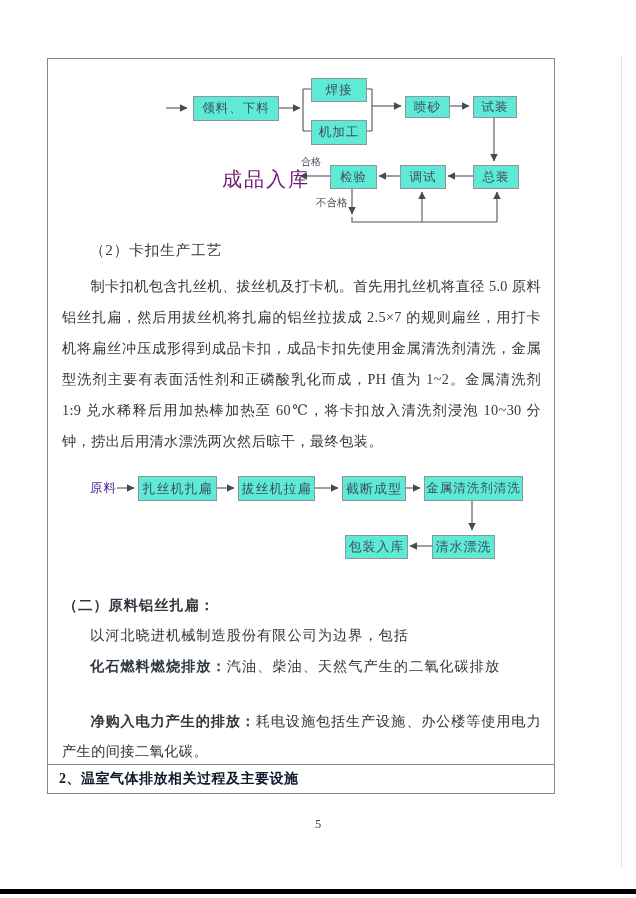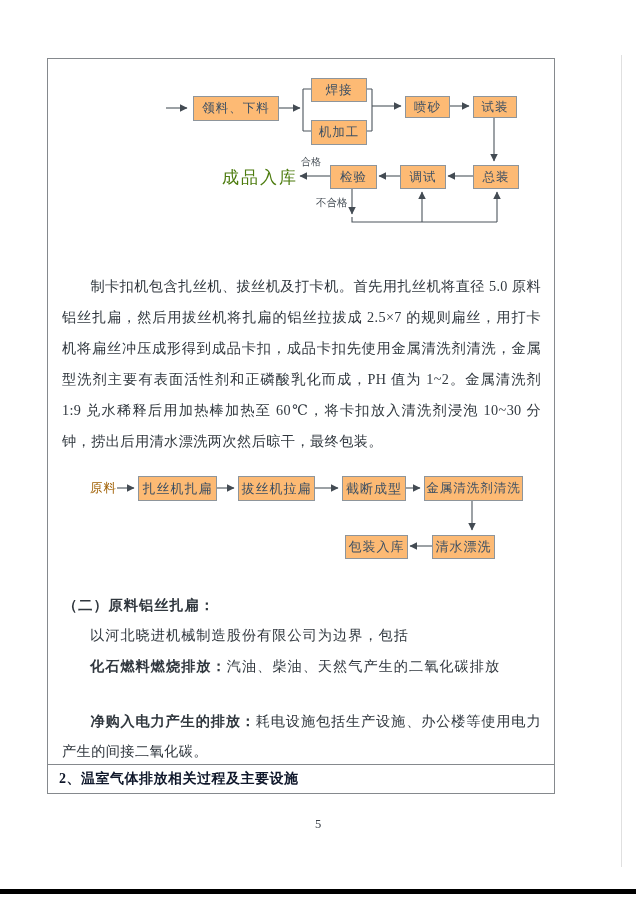--- a/index.html
+++ b/index.html
@@ -4,26 +4,26 @@
 <style>
   html,body{margin:0;padding:0;background:#fff;}
   .page{position:relative;width:636px;height:898px;background:#ffffff;overflow:hidden;
         font-family:"Liberation Serif","DejaVu Serif",serif;color:#30373e;}
   .frame{position:absolute;left:47px;top:58px;width:506px;height:734px;
          border:1px solid #85898d;}
   .divider{position:absolute;left:47px;top:764px;width:507px;border-top:1px solid #85898d;}
   .paper-edge{position:absolute;left:621px;top:55px;width:1px;height:812px;background:#e0e0e0;}
   .bottom-bar{position:absolute;left:0;top:889px;width:636px;height:5px;background:#000;}
   svg.lines{position:absolute;left:0;top:0;pointer-events:none;}
-  .fbox{position:absolute;border:1px solid #8e959b;background:#fdba74;color:#3c4f63;
+  .fbox{position:absolute;border:1px solid #8e959b;background:#5eead4;color:#3c4f63;
         display:flex;align-items:center;justify-content:center;
         font-size:12.5px;letter-spacing:1px;white-space:nowrap;}
   .fbox.dashed{border:1px dashed #9aa1a7;font-size:9.5px;color:#5d6f80;letter-spacing:0;}
-  .ftext{position:absolute;color:#a16207;white-space:nowrap;font-family:Liberation Serif, serif;}
-  .big-label{position:absolute;font-size:17px;letter-spacing:2px;color:#4d7c0f;white-space:nowrap;}
+  .ftext{position:absolute;color:#4c1d95;white-space:nowrap;font-family:Liberation Serif, serif;}
+  .big-label{position:absolute;font-size:20px;letter-spacing:2px;color:#701a75;white-space:nowrap;}
   .small-label{position:absolute;font-size:10px;color:#444c54;white-space:nowrap;}
   .h2{position:absolute;font-size:14.5px;letter-spacing:1px;white-space:nowrap;}
   .para{position:absolute;font-size:14.2px;line-height:31px;text-align:justify;
         text-indent:2em;letter-spacing:0.4px;}
   .line{position:absolute;font-size:14.2px;letter-spacing:1px;white-space:nowrap;}
   .bold{font-weight:bold;}
   .footer-row{position:absolute;left:59px;top:770px;font-size:14px;font-weight:bold;
               color:#0f172a;letter-spacing:0.5px;white-space:nowrap;}
   .page-num{position:absolute;left:0;top:817px;width:636px;text-align:center;
             font-size:12.5px;color:#3a4048;}
@@ -74,20 +74,21 @@
   <div class="fbox" style="left:311px;top:120px;width:54px;height:23px">机加工</div>
   <div class="fbox" style="left:405px;top:96px;width:43px;height:20px">喷砂</div>
   <div class="fbox" style="left:473px;top:96px;width:42px;height:20px">试装</div>
   <div class="fbox" style="left:473px;top:165px;width:44px;height:22px">总装</div>
   <div class="fbox" style="left:400px;top:165px;width:44px;height:22px">调试</div>
   <div class="fbox" style="left:330px;top:165px;width:45px;height:22px">检验</div>
   <div class="big-label" style="left:222px;top:166px">成品入库</div>
   <div class="small-label" style="left:301px;top:155px">合格</div>
   <div class="small-label" style="left:316px;top:196px;font-size:10.5px">不合格</div>
 
+  <div class="h2" style="left:90px;top:241px">（2）卡扣生产工艺</div>
   <div class="para" style="left:62px;top:271px;width:479px">制卡扣机包含扎丝机、拔丝机及打卡机。首先用扎丝机将直径 5.0 原料铝丝扎扁，然后用拔丝机将扎扁的铝丝拉拔成 2.5×7 的规则扁丝，用打卡机将扁丝冲压成形得到成品卡扣，成品卡扣先使用金属清洗剂清洗，金属型洗剂主要有表面活性剂和正磷酸乳化而成，PH 值为 1~2。金属清洗剂 1:9 兑水稀释后用加热棒加热至 60℃，将卡扣放入清洗剂浸泡 10~30 分钟，捞出后用清水漂洗两次然后晾干，最终包装。</div>
 
   <div class="ftext" style="left:90px;top:480px;font-size:12.5px;letter-spacing:1px">原料</div>
   <div class="fbox" style="left:138px;top:476px;width:77px;height:23px;font-size:13px">扎丝机扎扁</div>
   <div class="fbox" style="left:238px;top:476px;width:75px;height:23px;font-size:13px">拔丝机拉扁</div>
   <div class="fbox" style="left:342px;top:476px;width:62px;height:23px;font-size:13px">截断成型</div>
   <div class="fbox" style="left:424px;top:476px;width:97px;height:23px;font-size:12.5px">金属清洗剂清洗</div>
   <div class="fbox" style="left:432px;top:535px;width:61px;height:22px;font-size:13px">清水漂洗</div>
   <div class="fbox" style="left:345px;top:535px;width:61px;height:22px;font-size:13px">包装入库</div>
 

